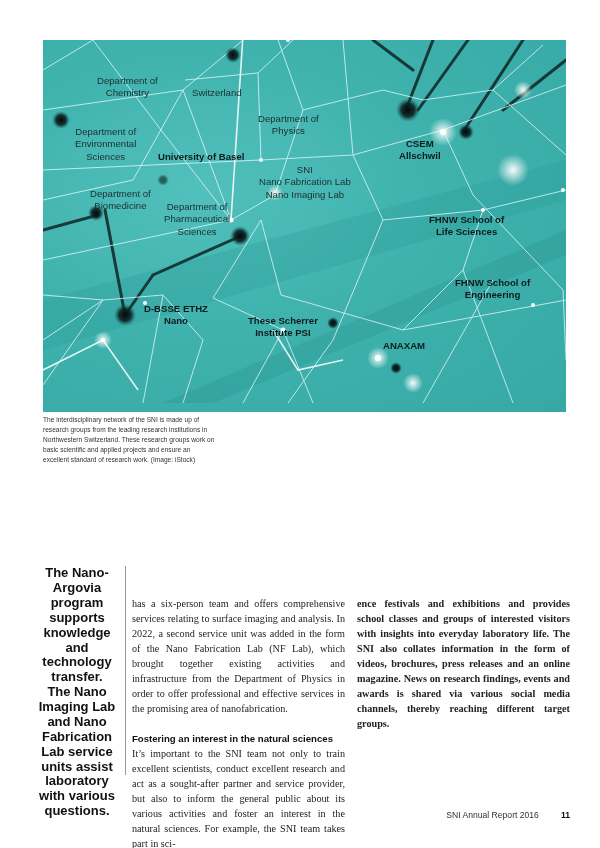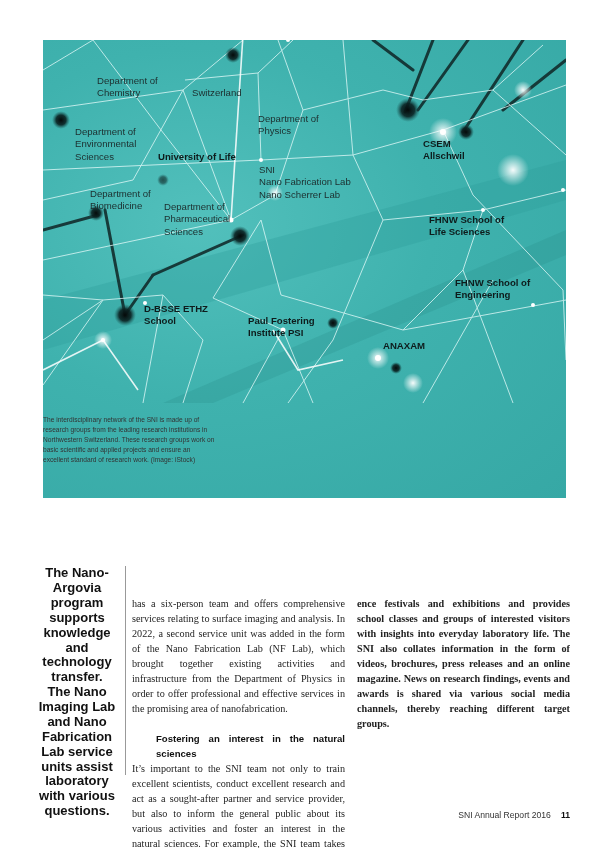--- a/index.html
+++ b/index.html
@@ -1,22 +1,23 @@
 <!DOCTYPE html>
 <html><head>
 <meta charset="utf-8">
 <style>
   html, body { margin: 0; padding: 0; }
   body {
     width: 600px; height: 848px; background: #ffffff; position: relative; overflow: hidden;
     font-family: "Liberation Sans", sans-serif; color: #1a1a1a;
   }
   .figure {
-    position: absolute; left: 43px; top: 40px; width: 523px; height: 458px; overflow: hidden;
+    position: absolute; left: 43px; top: 40px; width: 523px; height: 372px; overflow: hidden;
     background: radial-gradient(ellipse at 30% 40%, #52c0bc 0%, #3fb2ae 45%, #36a8a5 100%);
+    text-align: center;
   }
   .figure svg.net { position: absolute; left: 0; top: 0; width: 523px; height: 363px; }
   .label {
     position: absolute; font-size: 9.6px; line-height: 12.4px; color: #1c2e2e; white-space: pre-line;
     font-family: "Liberation Sans", sans-serif;
   }
   .label.bold { font-weight: bold; color: #0e1c1c; }
   .caption {
     position: absolute; left: 43px; top: 415px; width: 175px;
     font-size: 6.6px; line-height: 10.1px; color: #333;
@@ -27,27 +28,27 @@
   }
   .divider { position: absolute; left: 125px; top: 566px; width: 1px; height: 209px; background: #999; }
   .col {
     position: absolute; top: 596px; width: 213px;
     font-family: "Liberation Serif", serif; font-size: 10.2px; line-height: 15px; color: #222;
     text-align: justify;
   }
   .col p { margin: 0; }
   .col .sub-heading {
     font-family: "Liberation Sans", sans-serif; font-weight: bold; font-size: 9.6px; line-height: 15px;
-    margin-top: 15px; color: #111; margin-left: 24px;
+    margin-top: 15px; color: #111;
   }
   .footer {
     position: absolute; top: 810px; left: 440px; width: 130px; text-align: right;
     font-size: 8.6px; color: #333;
   }
-  .footer .page-no { font-weight: bold; margin-left: 10px; color: #111; }
+  .footer .page-no { font-weight: bold; margin-left: 22px; color: #111; }
 </style>
 </head>
 <body>
 
 <div class="figure">
   <svg class="net" viewBox="0 0 523 363">
     <defs>
       <radialGradient id="glow" cx="50%" cy="50%" r="50%">
         <stop offset="0%" stop-color="#ffffff" stop-opacity="0.95"></stop>
         <stop offset="100%" stop-color="#ffffff" stop-opacity="0"></stop>
@@ -144,38 +145,38 @@
 
   <div id="labels">
       <div class="label" style="left: 54px; top: 35px;">Department of
 Chemistry</div>
       <div class="label" style="left: 149px; top: 47px;">Switzerland</div>
       <div class="label" style="left: 215px; top: 73px;">Department of
 Physics</div>
       <div class="label" style="left: 32px; top: 86px;">Department of
 Environmental
 Sciences</div>
-      <div class="label bold" style="left: 115px; top: 111px;">University of Life</div>
+      <div class="label bold" style="left: 115px; top: 111px;">University of Basel</div>
       <div class="label" style="left: 216px; top: 124px;">SNI
 Nano Fabrication Lab
-Nano Scherrer Lab</div>
-      <div class="label bold" style="left: 356px; top: 98px; margin-left: 24px;">CSEM
+Nano Imaging Lab</div>
+      <div class="label bold" style="left: 356px; top: 98px;">CSEM
 Allschwil</div>
       <div class="label" style="left: 47px; top: 148px;">Department of
 Biomedicine</div>
       <div class="label" style="left: 121px; top: 161px;">Department of
 Pharmaceutical
 Sciences</div>
       <div class="label bold" style="left: 386px; top: 174px;">FHNW School of
 Life Sciences</div>
       <div class="label bold" style="left: 412px; top: 237px;">FHNW School of
 Engineering</div>
       <div class="label bold" style="left: 101px; top: 263px;">D-BSSE ETHZ
-School</div>
-      <div class="label bold" style="left: 205px; top: 275px;">Paul Fostering
+Nano</div>
+      <div class="label bold" style="left: 205px; top: 275px;">These Scherrer
 Institute PSI</div>
       <div class="label bold" style="left: 324px; top: 300px; margin-left: 16px;">ANAXAM</div>
     </div>
 </div>
 
 <div class="caption">The interdisciplinary network of the SNI is made up of research groups from the leading research institutions in Northwestern Switzerland. These research groups work on basic scientific and applied projects and ensure an excellent standard of research work. (Image: iStock)</div>
 
 <div class="side-note" style="top:566px;">The Nano-Argovia program supports knowledge and technology transfer.</div>
 <div class="side-note" style="top:685px;">The Nano Imaging Lab and Nano Fabrication Lab service units assist laboratory with various questions.</div>
 

